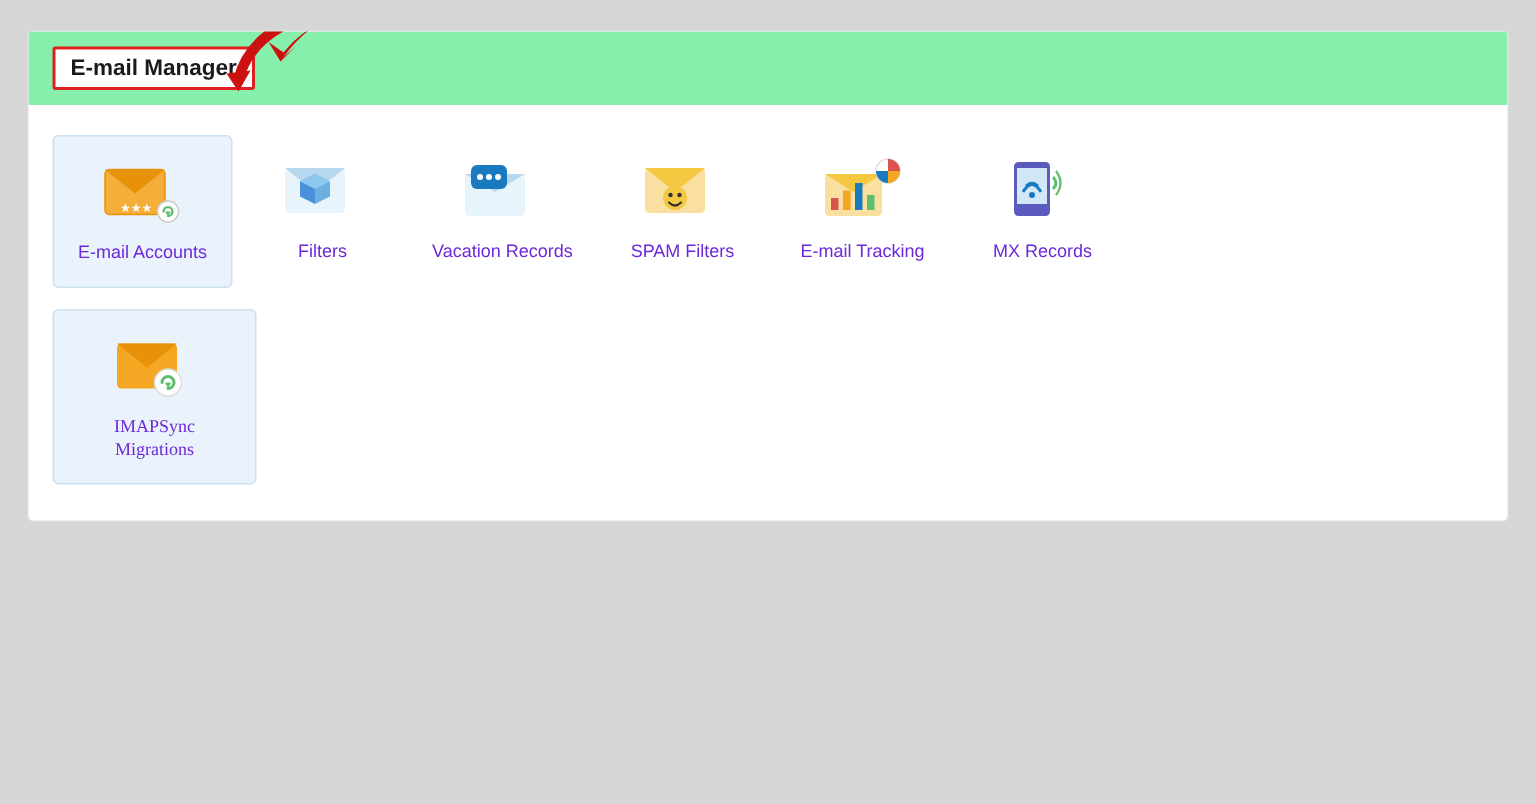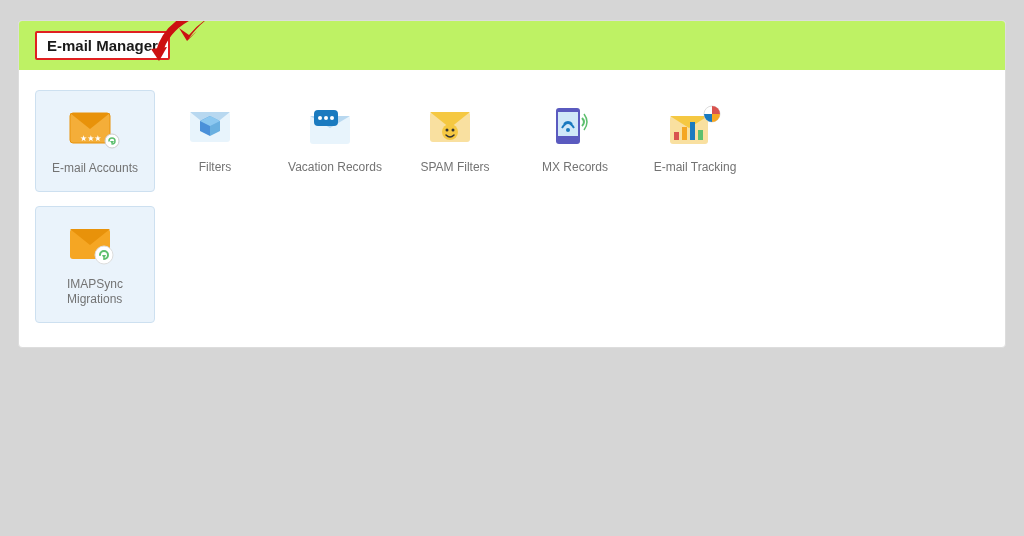--- a/index.html
+++ b/index.html
@@ -13,21 +13,21 @@
     .outer {
       padding: 20px 18px 0 18px;
     }
     .panel {
       background: #fff;
       border: 1px solid #ddd;
       border-radius: 4px;
       overflow: hidden;
     }
     .header-bar {
-      background: #bef264;
+      background: #86efac;
       padding: 10px 16px;
       display: flex;
       align-items: center;
       position: relative;
     }
     .header-title {
       color: #fff;
       font-size: 16px;
       font-weight: bold;
       border: 2px solid #e02020;
@@ -72,28 +72,30 @@
     .icon-img {
       width: 58px;
       height: 52px;
       margin-bottom: 8px;
       display: flex;
       align-items: center;
       justify-content: center;
     }
     .icon-label {
       font-size: 12px;
-      color: #737373;
+      color: #6d28d9;
+      text-align: center;
       line-height: 1.3;
     }
     .second-row {
       padding: 0px 16px 20px 16px;
     }
     .second-row .icon-item {
-      width: 120px;
+      width: 136px;
+      font-family: Liberation Serif, serif;
     }
   </style>
 </head>
 <body>
 
 <div class="outer">
   <div class="panel">
 
     <div class="header-bar">
 
@@ -176,55 +178,55 @@
             <path d="M20,33 Q24,37 28,33" stroke="#333" stroke-width="1.5" fill="none" stroke-linecap="round"></path>
           </svg>
         </div>
         <span class="icon-label">SPAM Filters</span>
       </div>
 
       <div class="icon-item">
         <div class="icon-img">
           <svg width="58" height="48" viewBox="0 0 58 48" xmlns="http://www.w3.org/2000/svg">
 
-            <rect x="10" y="6" width="24" height="36" rx="3" fill="#5a5abf"></rect>
-            <rect x="12" y="10" width="20" height="24" fill="#d0e8f8"></rect>
-
-            <path d="M18,22 Q22,18 26,22" stroke="#1a7abf" stroke-width="2" fill="none"></path>
-            <path d="M16,26 Q22,16 28,26" stroke="#1a7abf" stroke-width="2" fill="none"></path>
-            <circle cx="22" cy="28" r="2" fill="#1a7abf"></circle>
-
-            <path d="M36,16 Q40,20 36,24" stroke="#5dbf6e" stroke-width="2" fill="none"></path>
-            <path d="M38,12 Q44,20 38,28" stroke="#5dbf6e" stroke-width="1.5" fill="none"></path>
-          </svg>
-        </div>
-        <span class="icon-label">MX Records</span>
-      </div>
-
-      <div class="icon-item">
-        <div class="icon-img">
-          <svg width="58" height="48" viewBox="0 0 58 48" xmlns="http://www.w3.org/2000/svg">
-
             <rect x="4" y="14" width="38" height="28" rx="3" fill="#f9e0a0"></rect>
             <polygon points="4,14 23,26 42,14" fill="#f5c842"></polygon>
 
             <rect x="8" y="30" width="5" height="8" fill="#d9534f"></rect>
             <rect x="16" y="25" width="5" height="13" fill="#f5a623"></rect>
             <rect x="24" y="20" width="5" height="18" fill="#1a7abf"></rect>
             <rect x="32" y="28" width="5" height="10" fill="#5dbf6e"></rect>
 
             <circle cx="46" cy="12" r="8" fill="#fff" stroke="#ddd" stroke-width="1"></circle>
             <path d="M46,12 L46,4 A8,8 0 0,1 54,12 Z" fill="#d9534f"></path>
             <path d="M46,12 L54,12 A8,8 0 0,1 46,20 Z" fill="#f5a623"></path>
             <path d="M46,12 L46,20 A8,8 0 0,1 38,12 Z" fill="#1a7abf"></path>
           </svg>
         </div>
         <span class="icon-label">E-mail Tracking</span>
       </div>
 
+      <div class="icon-item">
+        <div class="icon-img">
+          <svg width="58" height="48" viewBox="0 0 58 48" xmlns="http://www.w3.org/2000/svg">
+
+            <rect x="10" y="6" width="24" height="36" rx="3" fill="#5a5abf"></rect>
+            <rect x="12" y="10" width="20" height="24" fill="#d0e8f8"></rect>
+
+            <path d="M18,22 Q22,18 26,22" stroke="#1a7abf" stroke-width="2" fill="none"></path>
+            <path d="M16,26 Q22,16 28,26" stroke="#1a7abf" stroke-width="2" fill="none"></path>
+            <circle cx="22" cy="28" r="2" fill="#1a7abf"></circle>
+
+            <path d="M36,16 Q40,20 36,24" stroke="#5dbf6e" stroke-width="2" fill="none"></path>
+            <path d="M38,12 Q44,20 38,28" stroke="#5dbf6e" stroke-width="1.5" fill="none"></path>
+          </svg>
+        </div>
+        <span class="icon-label">MX Records</span>
+      </div>
+
     </div>
 
     <div class="second-row">
 
       <div class="icon-item">
         <div class="icon-img">
           <svg width="58" height="48" viewBox="0 0 58 48" xmlns="http://www.w3.org/2000/svg">
 
             <rect x="4" y="10" width="40" height="30" rx="3" fill="#f5a623"></rect>
             <polygon points="4,10 24,26 44,10" fill="#e8920a"></polygon>

